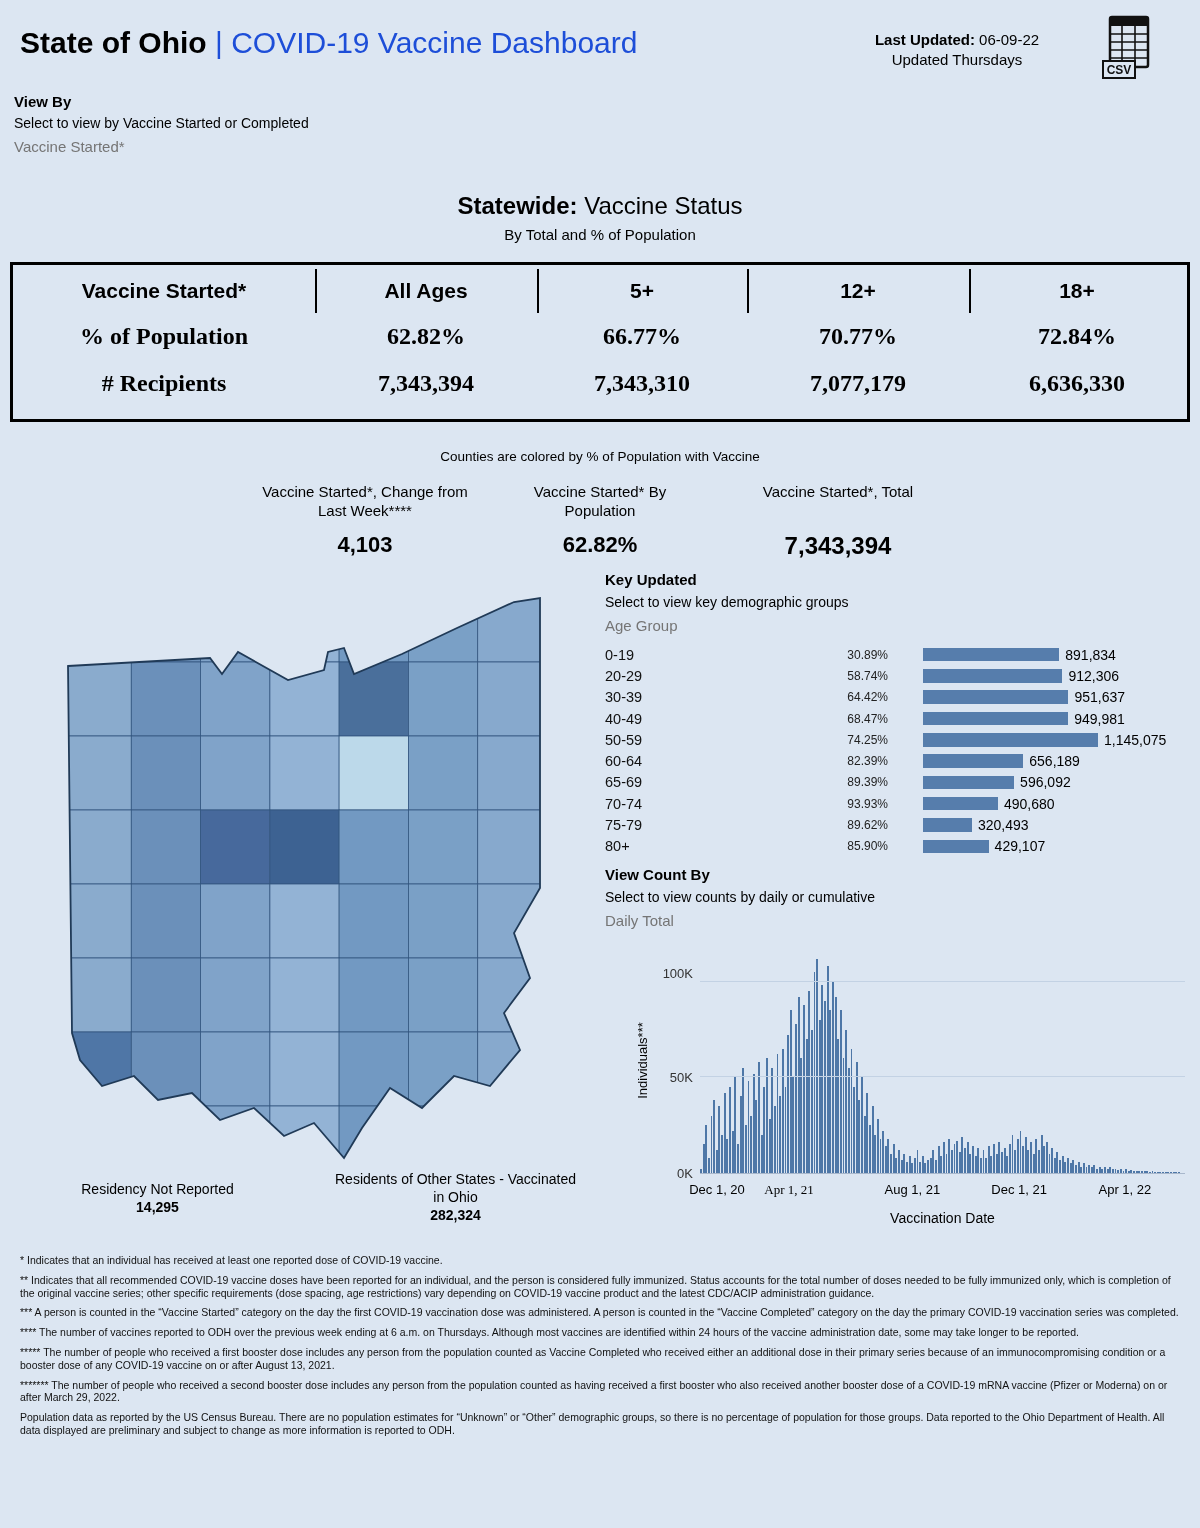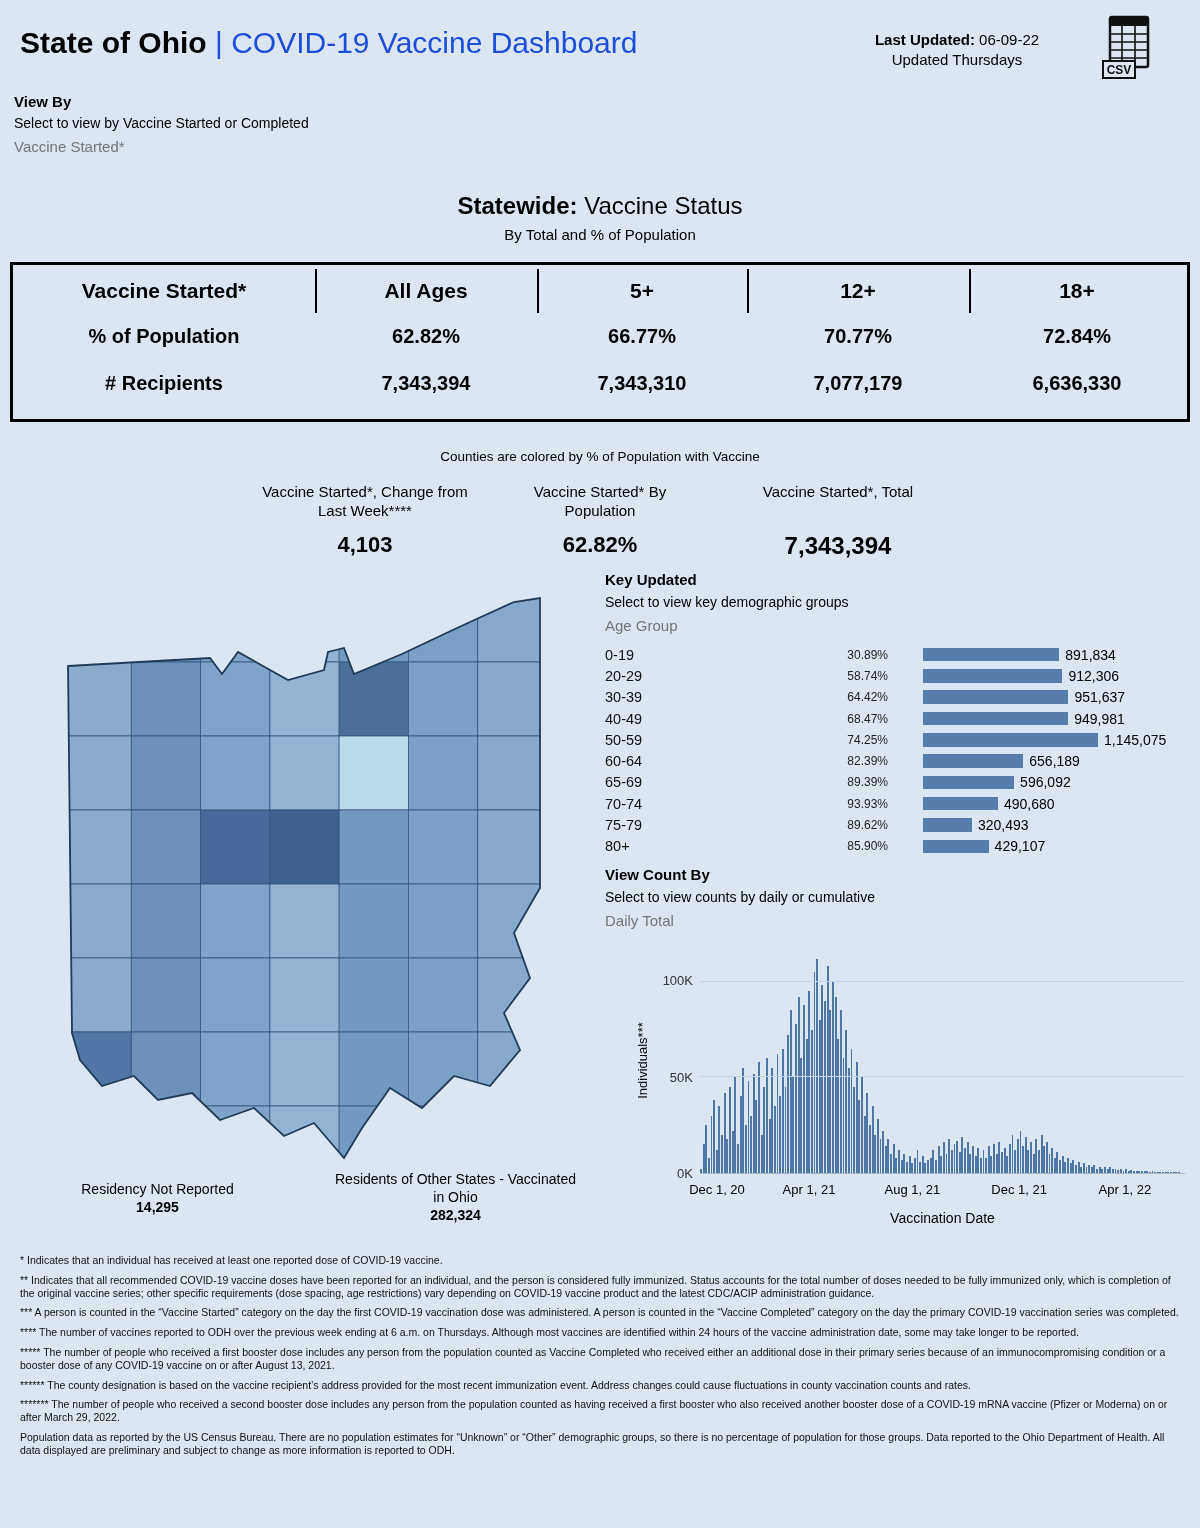--- a/index.html
+++ b/index.html
@@ -22,21 +22,21 @@
   
   .sw-title { position:absolute; left:0; top:192px; width:100%; text-align:center; font-size:24px; }
   .sw-title .t-bold { font-weight:bold; }
   .sw-sub { position:absolute; left:0; top:226px; width:100%; text-align:center; font-size:15px; }
 
   
   .summary-table { position:absolute; left:10px; top:262px; width:1180px; border:3px solid #000;
     display:grid; grid-template-columns:302px 222px 210px 222px 216px; padding:4px 0 12px 0; }
   .st-cell { display:flex; align-items:center; justify-content:center; font-weight:bold; }
   .st-h { font-size:21px; height:44px; }
-  .st-d { font-size:20px; height:47px; }
+  .st-d { font-size:24px; height:47px;font-family:Liberation Serif, serif; }
   .st-divider { position:absolute; width:2px; height:44px; top:4px; background:#000; }
   .sd1{ left:302px; } .sd2{ left:524px; } .sd3{ left:734px; } .sd4{ left:956px; }
 
   
   .cf-title { position:absolute; left:0; top:428px; width:100%; text-align:center; font-weight:bold; font-size:15px; }
   .cf-sub { position:absolute; left:0; top:449px; width:100%; text-align:center; font-size:13.5px; }
 
   
   .kpi { position:absolute; top:482px; height:92px; text-align:center; }
   .kpi-0 { left:260px; width:210px; }
@@ -317,21 +317,21 @@
     <div class="km-title">View Count By</div>
     <div class="km-sub">Select to view counts by daily or cumulative</div>
     <div class="km-select">Daily Total</div>
   </div>
 
   <div class="daily-chart">
     <div class="y-axis-title">Individuals***</div>
     <div class="y-ticks" id="y-ticks">
         <span class="y-tick" style="bottom: -7px;">0K</span>
         <span class="y-tick" style="bottom: 88.7px;">50K</span>
-        <span class="y-tick" style="bottom: 186px;">100K</span>
+        <span class="y-tick" style="bottom: 193px;">100K</span>
       </div>
     <div class="plot" id="plot">
       <div class="daily-bars" id="daily-bars">
           <div class="daily-bar" style="height: 3.8px; background: rgb(78, 119, 167);"></div>
           <div class="daily-bar" style="height: 28.7px; background: rgb(78, 119, 167);"></div>
           <div class="daily-bar" style="height: 47.8px; background: rgb(78, 119, 167);"></div>
           <div class="daily-bar" style="height: 15.3px; background: rgb(78, 119, 167);"></div>
           <div class="daily-bar" style="height: 57.4px; background: rgb(78, 119, 167);"></div>
           <div class="daily-bar" style="height: 72.7px; background: rgb(78, 119, 167);"></div>
           <div class="daily-bar" style="height: 23px; background: rgb(78, 119, 167);"></div>
@@ -509,32 +509,31 @@
           <div class="daily-bar" style="height: 1px; background: rgb(78, 119, 167);"></div>
           <div class="daily-bar" style="height: 1px; background: rgb(78, 119, 167);"></div>
           <div class="daily-bar" style="height: 1px; background: rgb(78, 119, 167);"></div>
           <div class="daily-bar" style="height: 1px; background: rgb(78, 119, 167);"></div>
         </div>
     <div class="grid-line" style="bottom: 95.7px;"></div>
         <div class="grid-line" style="bottom: 191.4px;"></div>
       </div>
     <div class="x-ticks" id="x-ticks">
         <span class="x-tick" style="left: 17px;">Dec 1, 20</span>
-        <span class="x-tick" style="left: 109px;">Apr 1, 21</span>
+        <span class="x-tick" style="left: 89px; font-family: Liberation Serif, serif;">Apr 1, 21</span>
         <span class="x-tick" style="left: 212.4px;">Aug 1, 21</span>
         <span class="x-tick" style="left: 319.1px;">Dec 1, 21</span>
         <span class="x-tick" style="left: 424.9px;">Apr 1, 22</span>
       </div>
     <div class="x-axis-title">Vaccination Date</div>
   </div>
 
   <div class="footnotes">
     <p>* Indicates that an individual has received at least one reported dose of COVID-19 vaccine.</p>
     <p>** Indicates that all recommended COVID-19 vaccine doses have been reported for an individual, and the person is considered fully immunized. Status accounts for the total number of doses needed to be fully immunized only, which is completion of the original vaccine series; other specific requirements (dose spacing, age restrictions) vary depending on COVID-19 vaccine product and the latest CDC/ACIP administration guidance.</p>
     <p>*** A person is counted in the “Vaccine Started” category on the day the first COVID-19 vaccination dose was administered. A person is counted in the “Vaccine Completed” category on the day the primary COVID-19 vaccination series was completed.</p>
     <p>**** The number of vaccines reported to ODH over the previous week ending at 6 a.m. on Thursdays. Although most vaccines are identified within 24 hours of the vaccine administration date, some may take longer to be reported.</p>
     <p>***** The number of people who received a first booster dose includes any person from the population counted as Vaccine Completed who received either an additional dose in their primary series because of an immunocompromising condition or a booster dose of any COVID-19 vaccine on or after August 13, 2021.</p>
-    <p>****** The county designation is based on the vaccine recipient’s address provided for the most recent immunization event. Address changes could cause fluctuations in county vaccination counts and rates.</p>
     <p>******* The number of people who received a second booster dose includes any person from the population counted as having received a first booster who also received another booster dose of a COVID-19 mRNA vaccine (Pfizer or Moderna) on or after March 29, 2022.</p>
     <p>Population data as reported by the US Census Bureau. There are no population estimates for “Unknown” or “Other” demographic groups, so there is no percentage of population for those groups.  Data reported to the Ohio Department of Health.  All data displayed are preliminary and subject to change as more information is reported to ODH.</p>
   </div>
 
 </div>
 
 </body></html>

